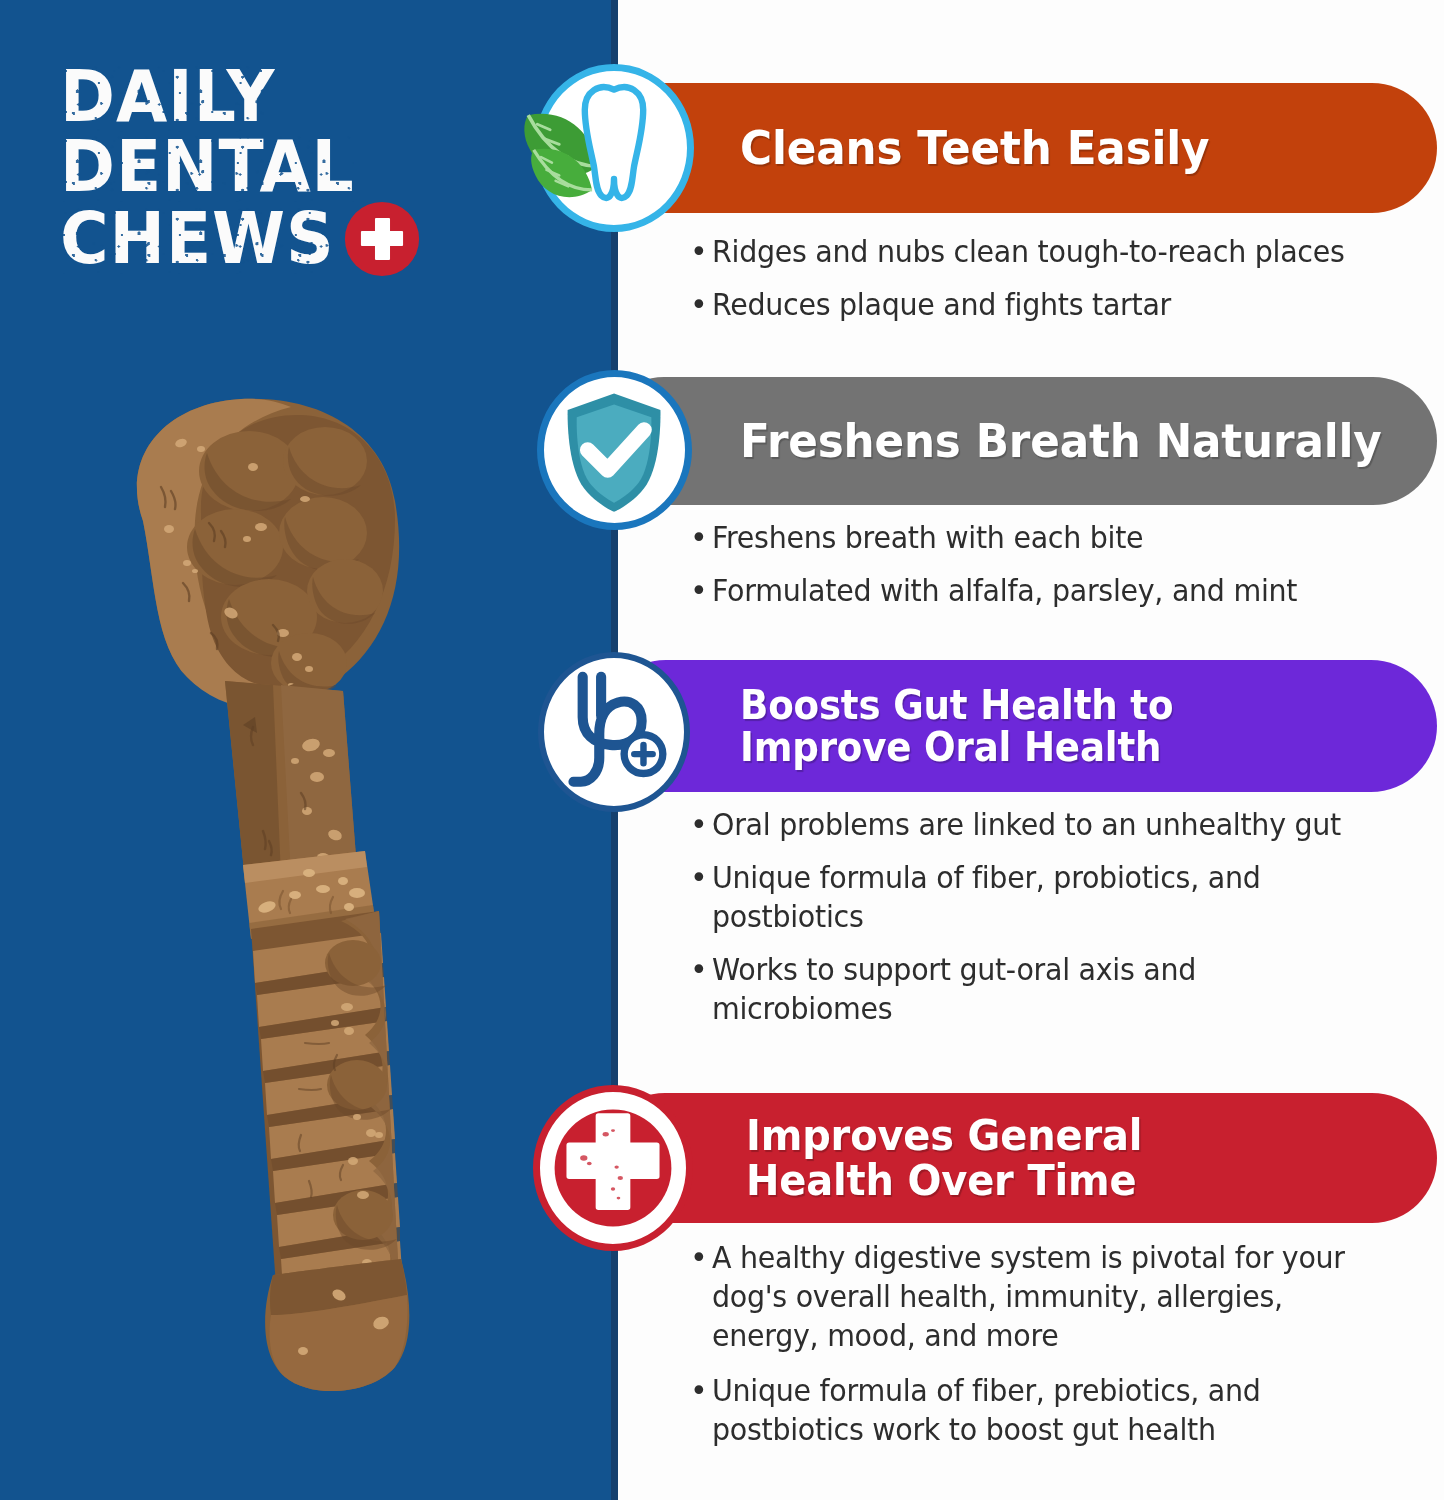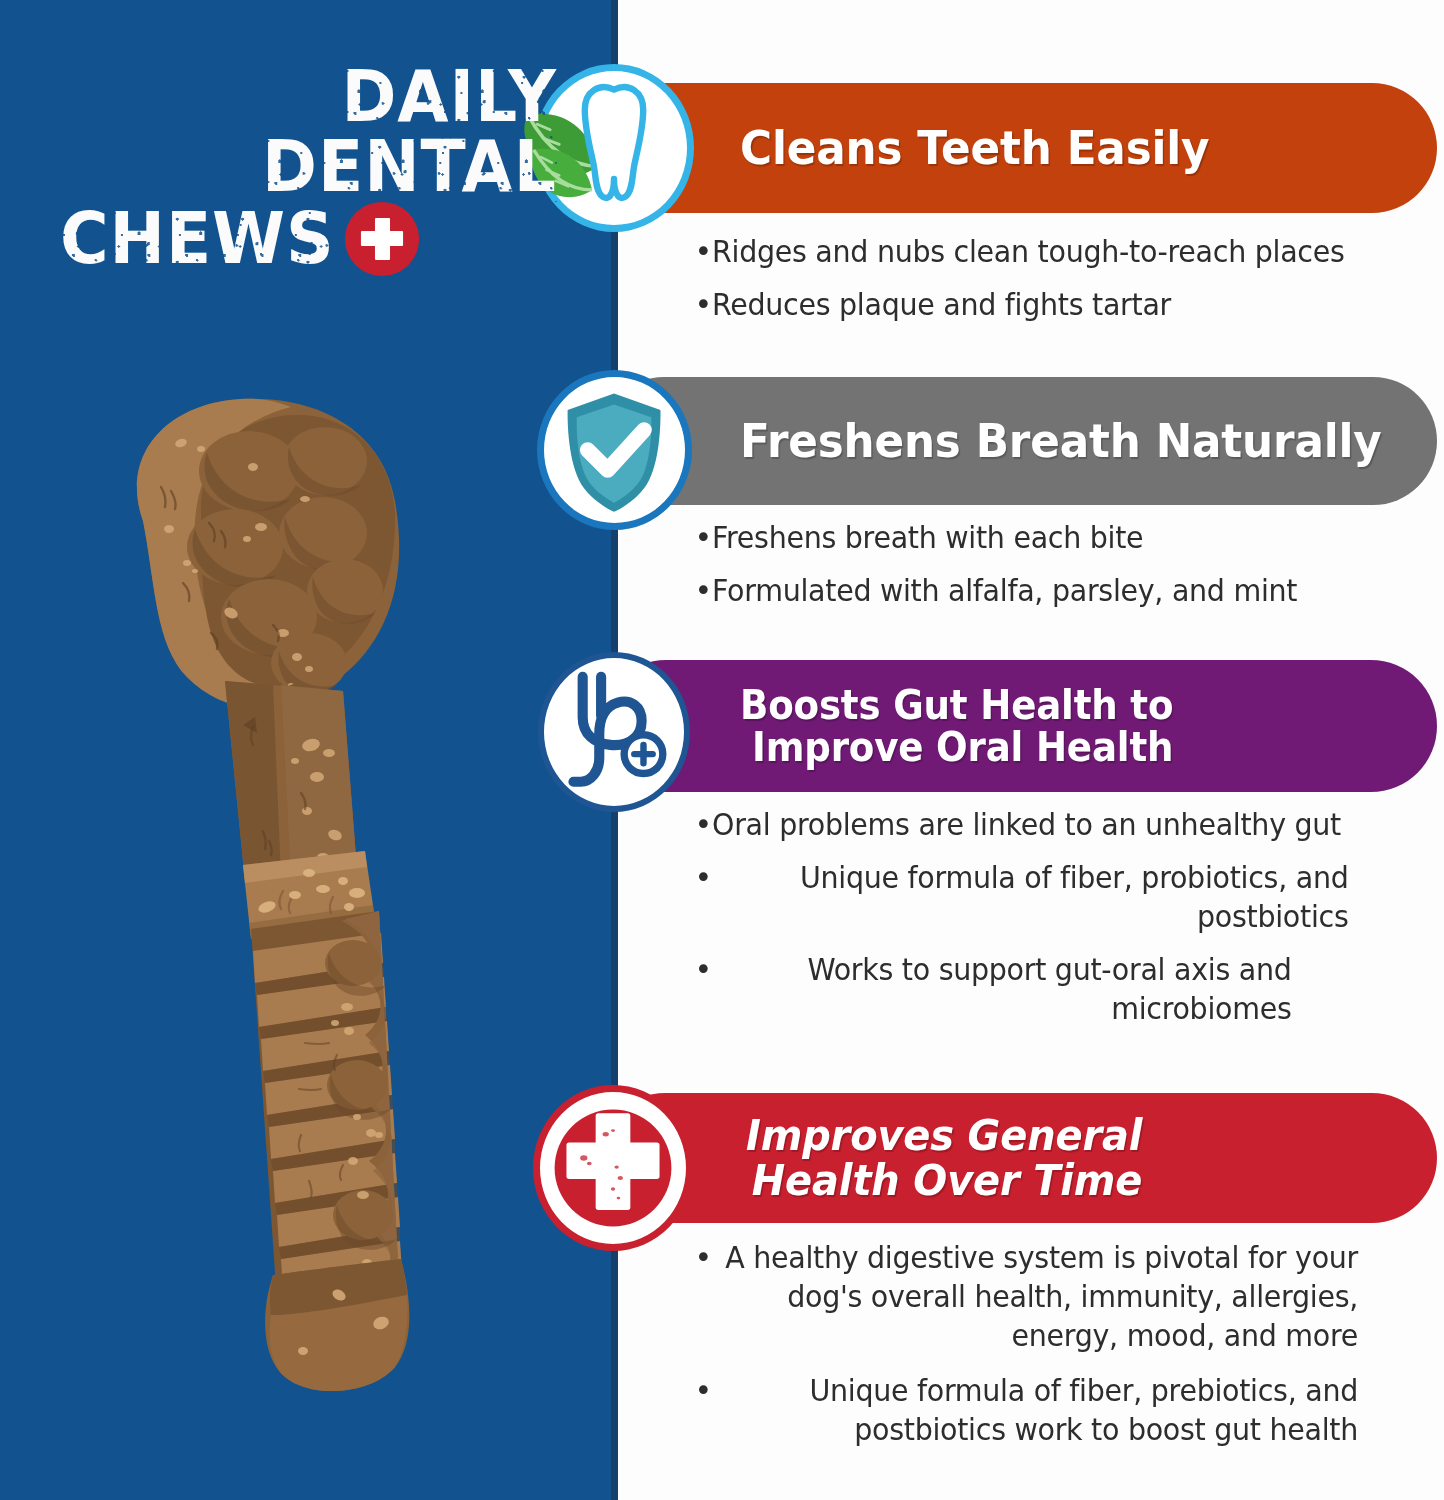--- a/index.html
+++ b/index.html
@@ -2,21 +2,21 @@
 <html><head>
 <meta charset="utf-8">
 <style>
   html,body{margin:0;padding:0;}
   body{
     width:1444px;height:1500px;
     background:#ffffff;
     font-family:"Liberation Sans", sans-serif;
     overflow:hidden;
   }
-  .page{position:relative;width:1444px;height:1500px;background:#fdfdfd;overflow:hidden;text-align:right;}
+  .page{position:relative;width:1444px;height:1500px;background:#fdfdfd;overflow:hidden;}
 
   
   .left-panel{
     position:absolute;left:0;top:0;width:617px;height:1500px;
     background:#12538f;
   }
   .left-panel-edge{
     position:absolute;left:611px;top:0;width:7px;height:1500px;
     background:#15406e;
   }
@@ -389,21 +389,21 @@
           <span class="btxt">Freshens breath with each bite</span>
         </div>
         <div class="bullet">
           <span class="dot">•</span>
           <span class="btxt">Formulated with alfalfa, parsley, and mint</span>
         </div>
       </div>
     </div>
 
     <div class="feature">
-      <div class="banner" style="left:600px;top:660px;width:837px;height:132px;background:#701a75;padding-left:140px;">
+      <div class="banner" style="left:600px;top:660px;width:837px;height:132px;background:#6d28d9;padding-left:140px;">
         <div>
           <div class="banner-title" style="font-size:40px;">Boosts Gut Health to</div>
           <div class="banner-title" style="font-size:40px;">Improve Oral Health</div>
         </div>
       </div>
 
       <div class="icon-badge" style="left:538px;top:652px;width:152px;height:160px;border:6px solid #1e5592;">
         <svg viewBox="0 0 152 160" style="width:100%;height:100%;">
           <path d="M42 20 L42 64 C42 82 54 92 72 94 C94 96 106 84 106 68
                    C106 52 94 44 80 48 C66 52 60 66 60 82 L60 108
@@ -424,21 +424,21 @@
           <span class="btxt" style="max-width:670px;">Unique formula of fiber, probiotics, and postbiotics</span>
         </div>
         <div class="bullet">
           <span class="dot">•</span>
           <span class="btxt" style="max-width:610px;">Works to support gut-oral axis and microbiomes</span>
         </div>
       </div>
     </div>
 
     <div class="feature">
-      <div class="banner" style="left:600px;top:1093px;width:837px;height:130px;background:#c8202f;padding-left:146px;font-style:italic;">
+      <div class="banner" style="left:600px;top:1093px;width:837px;height:130px;background:#c8202f;padding-left:146px;">
         <div>
           <div class="banner-title" style="font-size:43px;">Improves General</div>
           <div class="banner-title" style="font-size:43px;">Health Over Time</div>
         </div>
       </div>
 
       <div class="icon-badge" style="left:533px;top:1085px;width:160px;height:166px;border:7px solid #c8202f;background:#ffffff;">
         <svg viewBox="0 0 160 166" style="width:100%;height:100%;">
           <circle cx="80" cy="83" r="64" fill="#c8202f"></circle>
           <path d="M64 26 L96 26 L96 58 L128 58 L128 92 L96 92 L96 126 L64 126

